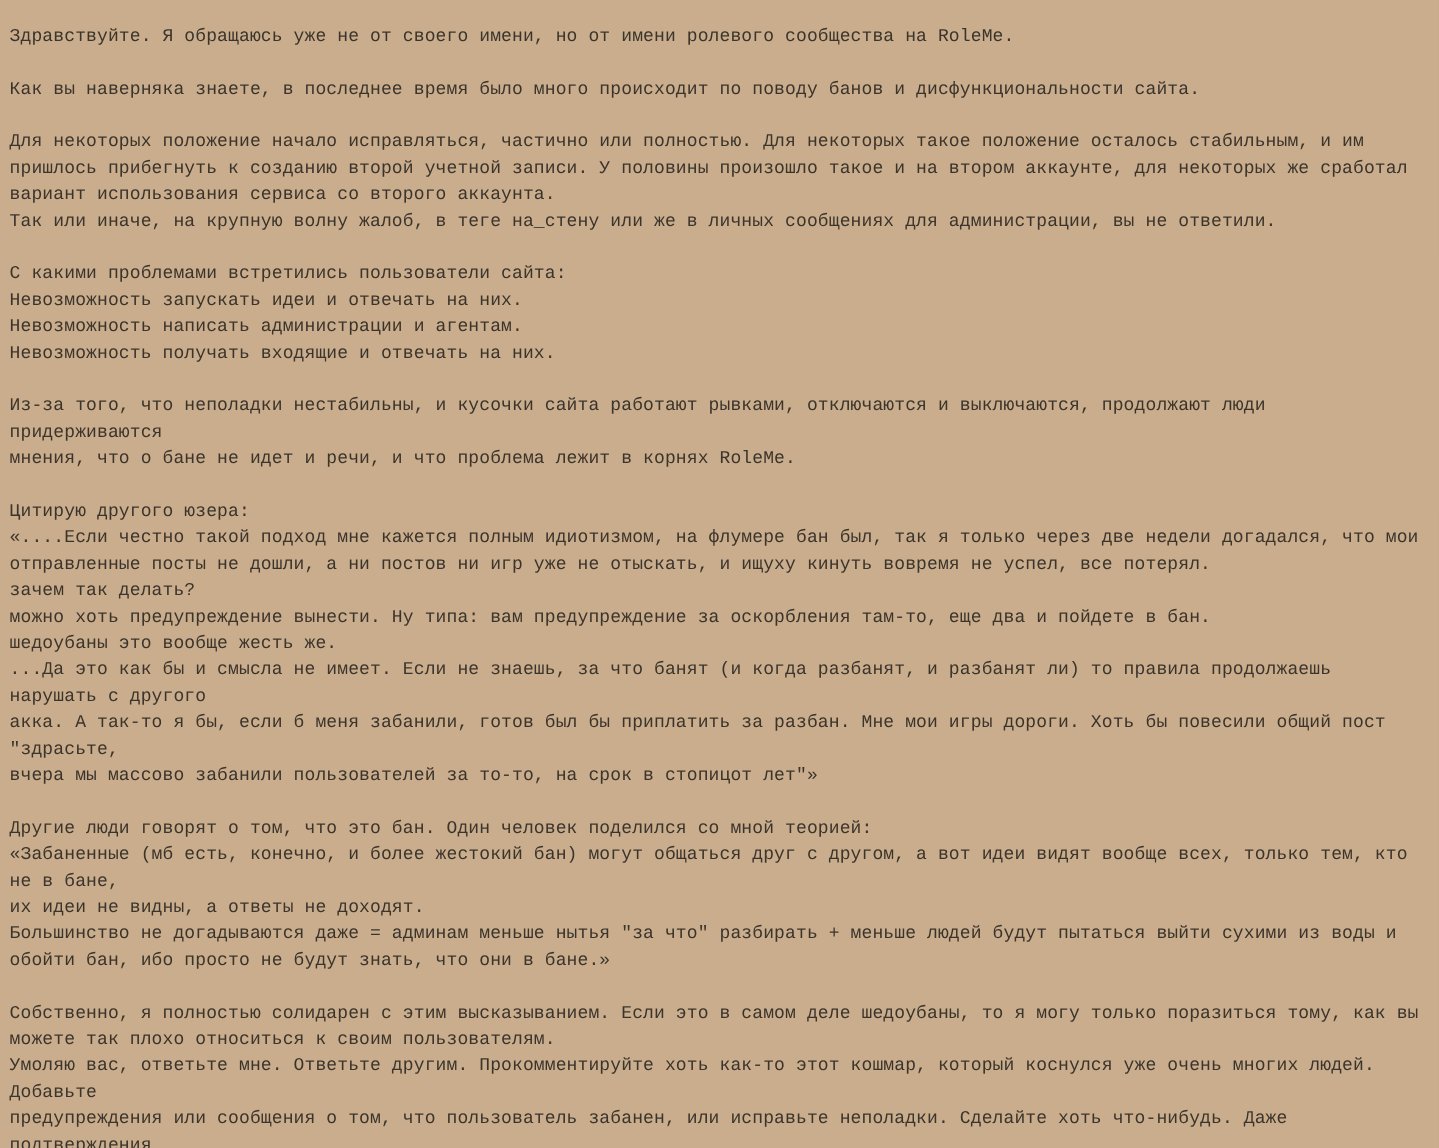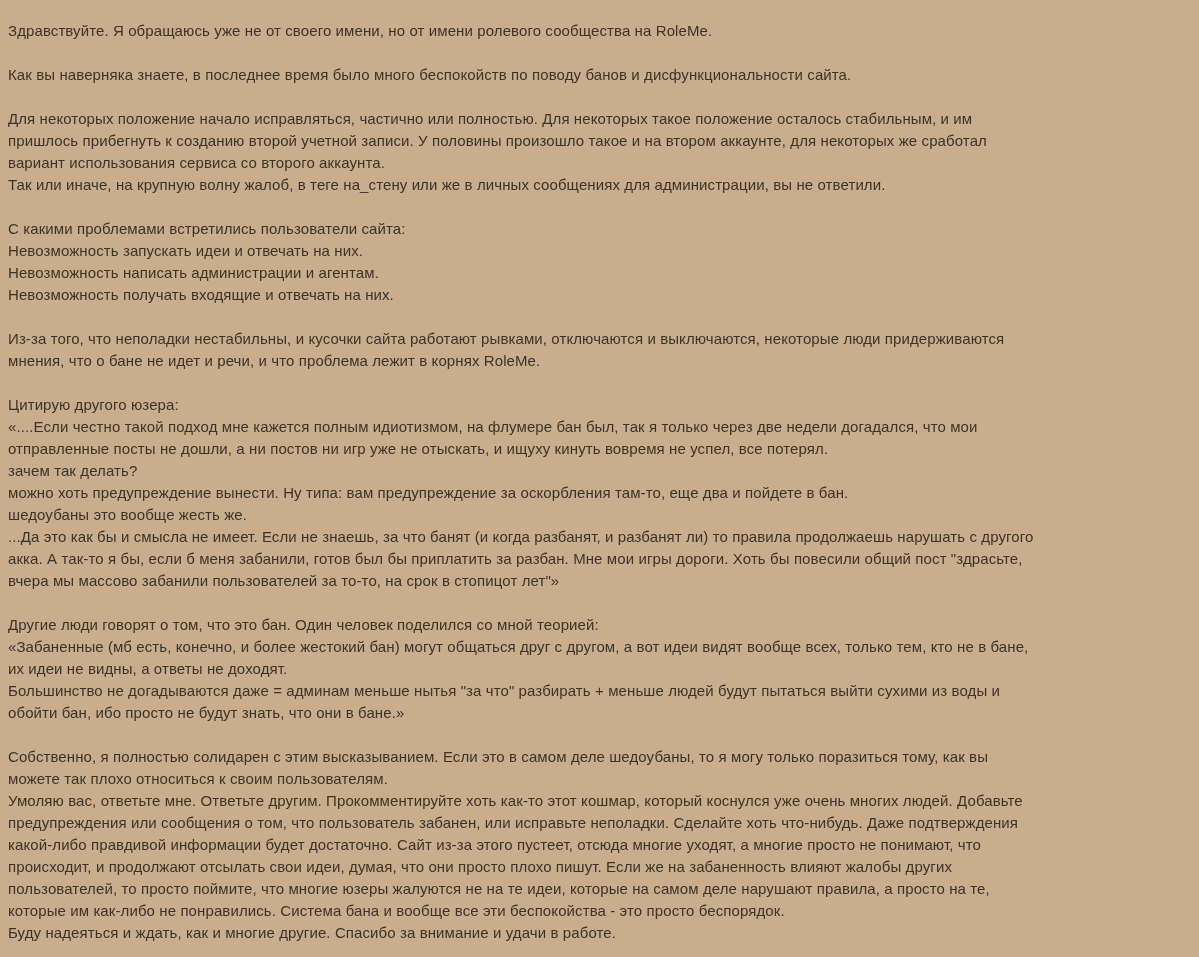--- a/index.html
+++ b/index.html
@@ -16,48 +16,48 @@
     height: 957px;
     background: var(--bg);
     overflow: hidden;
   }
   .letter {
     width: 1199px;
     height: 957px;
     padding: 20px 8px 10px 8px;
     background: var(--bg);
     color: var(--fg);
-    font-family: Liberation Sans, sans-serif;
+    font-family: Liberation Mono, monospace;
     font-size: 15px;
     line-height: 22px;
     letter-spacing: 0.1px;
   }
   .letter p {
     margin: 0 0 22px 0;
     white-space: pre-line;
   }
   .letter p:last-child {
     margin-bottom: 0;
   }
 </style>
 </head>
 <body>
 
 <div class="letter">
   <p>Здравствуйте. Я обращаюсь уже не от своего имени, но от имени ролевого сообщества на RoleMe.</p>
-  <p>Как вы наверняка знаете, в последнее время было много беспокойств по поводу банов и дисфункциональности сайта.</p>
+  <p>Как вы наверняка знаете, в последнее время было много происходит по поводу банов и дисфункциональности сайта.</p>
   <p>Для некоторых положение начало исправляться, частично или полностью. Для некоторых такое положение осталось стабильным, и им
 пришлось прибегнуть к созданию второй учетной записи. У половины произошло такое и на втором аккаунте, для некоторых же сработал
 вариант использования сервиса со второго аккаунта.
 Так или иначе, на крупную волну жалоб, в теге на_стену или же в личных сообщениях для администрации, вы не ответили.</p>
   <p>С какими проблемами встретились пользователи сайта:
 Невозможность запускать идеи и отвечать на них.
 Невозможность написать администрации и агентам.
 Невозможность получать входящие и отвечать на них.</p>
-  <p>Из-за того, что неполадки нестабильны, и кусочки сайта работают рывками, отключаются и выключаются, некоторые люди придерживаются
+  <p>Из-за того, что неполадки нестабильны, и кусочки сайта работают рывками, отключаются и выключаются, продолжают люди придерживаются
 мнения, что о бане не идет и речи, и что проблема лежит в корнях RoleMe.</p>
   <p>Цитирую другого юзера:
 «....Если честно такой подход мне кажется полным идиотизмом, на флумере бан был, так я только через две недели догадался, что мои
 отправленные посты не дошли, а ни постов ни игр уже не отыскать, и ищуху кинуть вовремя не успел, все потерял.
 зачем так делать?
 можно хоть предупреждение вынести. Ну типа: вам предупреждение за оскорбления там-то, еще два и пойдете в бан.
 шедоубаны это вообще жесть же.
 ...Да это как бы и смысла не имеет. Если не знаешь, за что банят (и когда разбанят, и разбанят ли) то правила продолжаешь нарушать с другого
 акка. А так-то я бы, если б меня забанили, готов был бы приплатить за разбан. Мне мои игры дороги. Хоть бы повесили общий пост "здрасьте,
 вчера мы массово забанили пользователей за то-то, на срок в стопицот лет"»</p>

